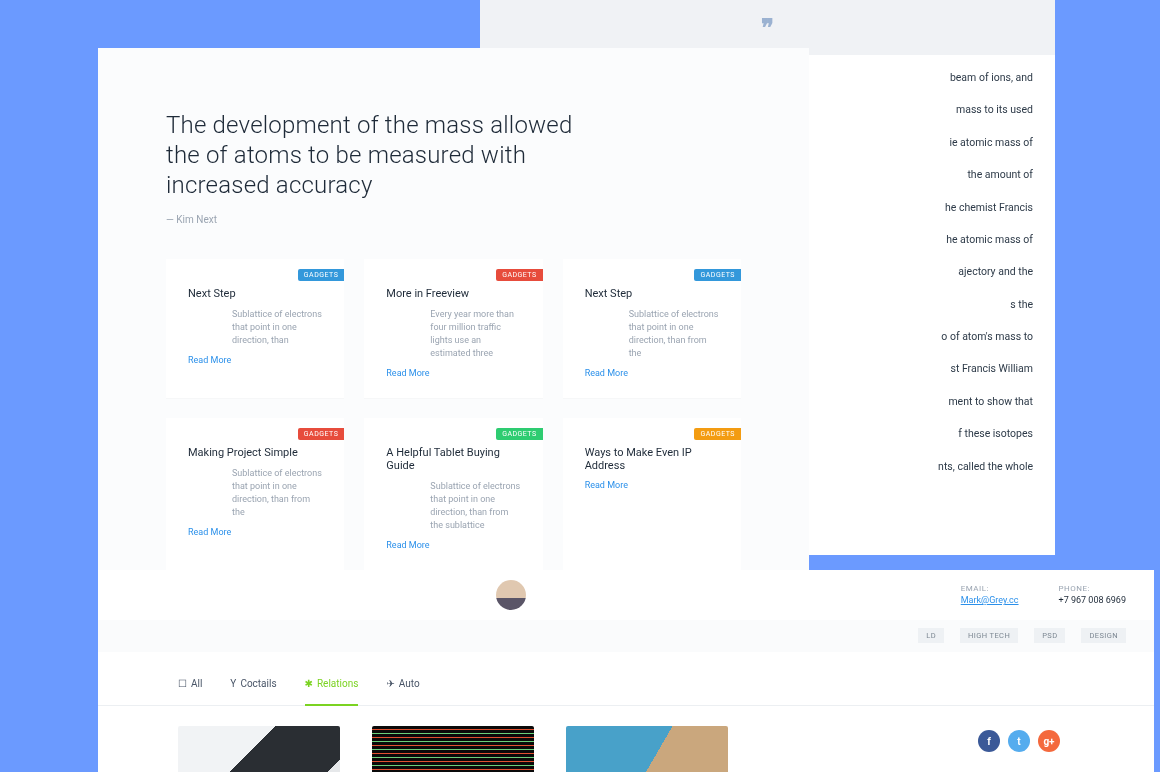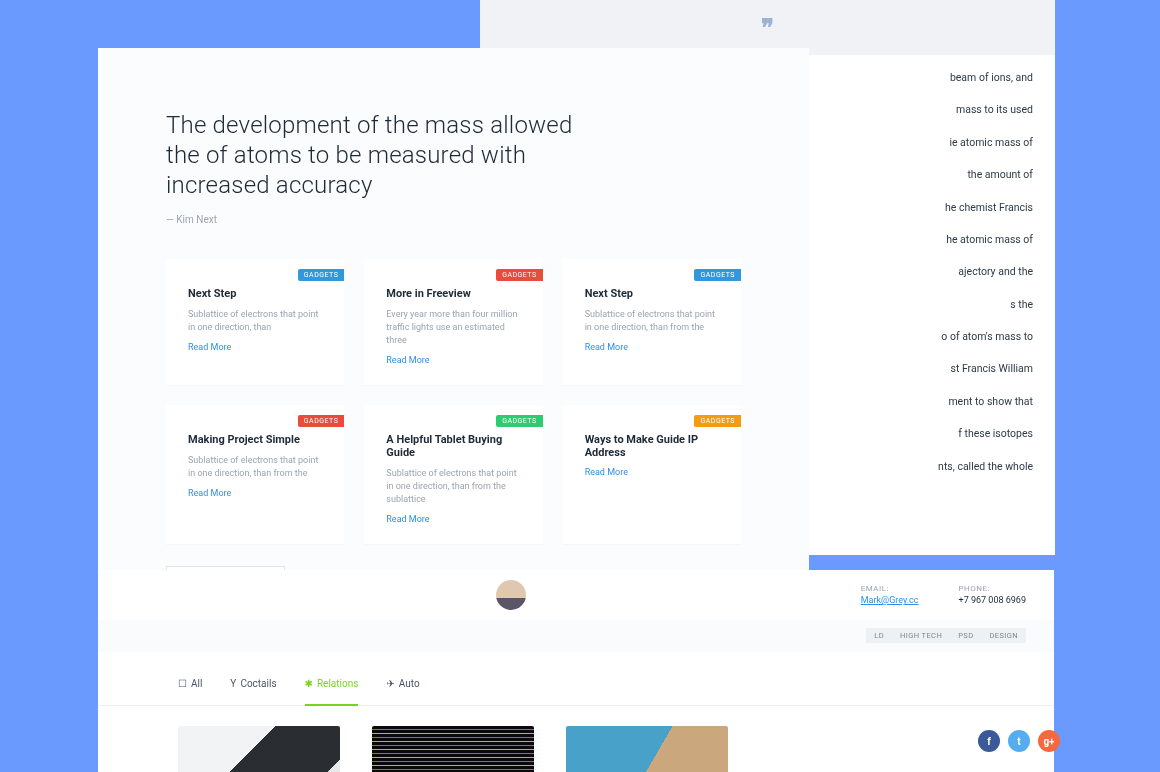--- a/index.html
+++ b/index.html
@@ -95,30 +95,31 @@
     color: #fff;
     padding: 2px 6px;
     border-radius: 2px 0 0 2px;
   }
   .b-blue   { background: #3398db; }
   .b-red    { background: #e74c3c; }
   .b-green  { background: #2ecc71; }
   .b-orange { background: #f39c12; }
   .card-title {
     font-size: 11px;
-    font-weight: 700;
+    font-weight: 400;
     color: #1e2a38;
     margin-bottom: 8px;
   }
   .card-text {
     font-size: 9px;
     line-height: 1.45;
     color: #9aa4b1;
     margin-bottom: 8px;
     min-height: 26px;
+    margin-left: 44px;
   }
   .card-link {
     font-size: 9px;
     color: #2b90ea;
     cursor: pointer;
   }
   .load-more {
     margin-top: 22px;
     background: #fff;
     border: 1px solid #e2e6ea;
@@ -128,21 +129,21 @@
     color: #1e2a38;
     padding: 8px 14px;
     cursor: pointer;
   }
 
   
   .bottom-panel {
     position: absolute;
     top: 570px;
     left: 98px;
-    width: 956px;
+    width: 1056px;
     height: 202px;
     background: #fff;
   }
   .bottom-header {
     height: 50px;
     display: flex;
     align-items: center;
     justify-content: flex-end;
     padding: 0 28px;
     gap: 40px;
@@ -158,21 +159,21 @@
   .contact-block { font-size: 9px; line-height: 1.4; }
   .contact-label { color: #9aa4b1; font-size: 8px; letter-spacing: 0.5px; }
   .contact-value { color: #1e2a38; }
   .contact-link  { color: #2b90ea; text-decoration: underline; cursor: pointer; }
 
   .tag-row {
     height: 32px;
     display: flex;
     align-items: center;
     justify-content: flex-end;
-    gap: 0;
+    gap: 16px;
     padding: 0 28px;
     border-bottom: 1px solid transparent;
     background: #fafbfc;
   }
   .tag {
     font-size: 7.5px;
     letter-spacing: 0.4px;
     color: #7c8792;
     background: #eef1f4;
     padding: 3px 8px;
@@ -304,21 +305,21 @@
 
       <div class="card">
         <span class="badge b-green">GADGETS</span>
         <div class="card-title">A Helpful Tablet Buying Guide</div>
         <div class="card-text">Sublattice of electrons that point in one direction, than from the sublattice</div>
         <div class="card-link">Read More</div>
       </div>
 
       <div class="card">
         <span class="badge b-orange">GADGETS</span>
-        <div class="card-title">Ways to Make Guide IP Address</div>
+        <div class="card-title">Ways to Make Even IP Address</div>
         <div class="card-link">Read More</div>
       </div>
     </div>
 
     <button class="load-more">LOAD MORE POSTS</button>
   </div>
 
   <div class="bottom-panel">
     <div class="bottom-header">
       <div class="avatar"></div>

